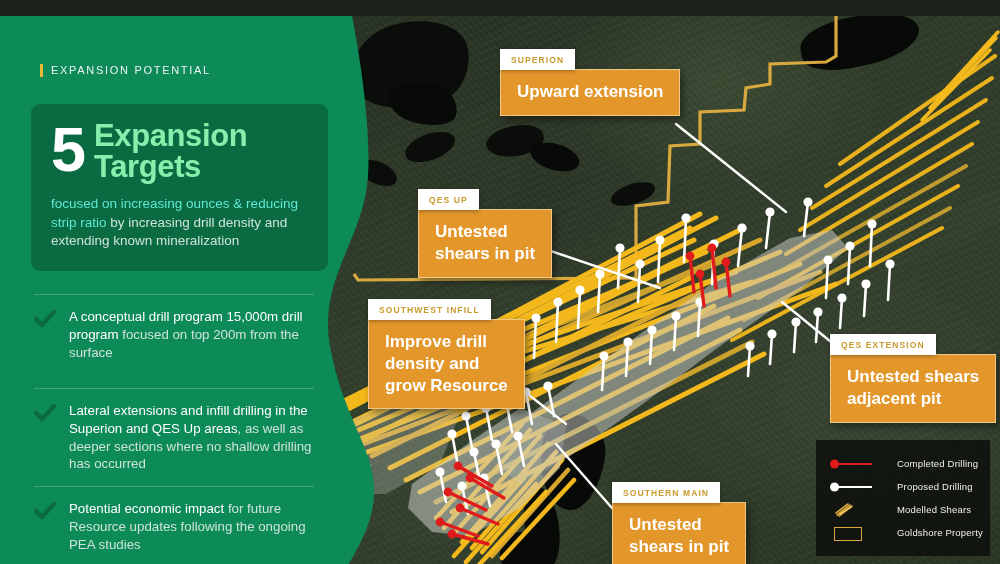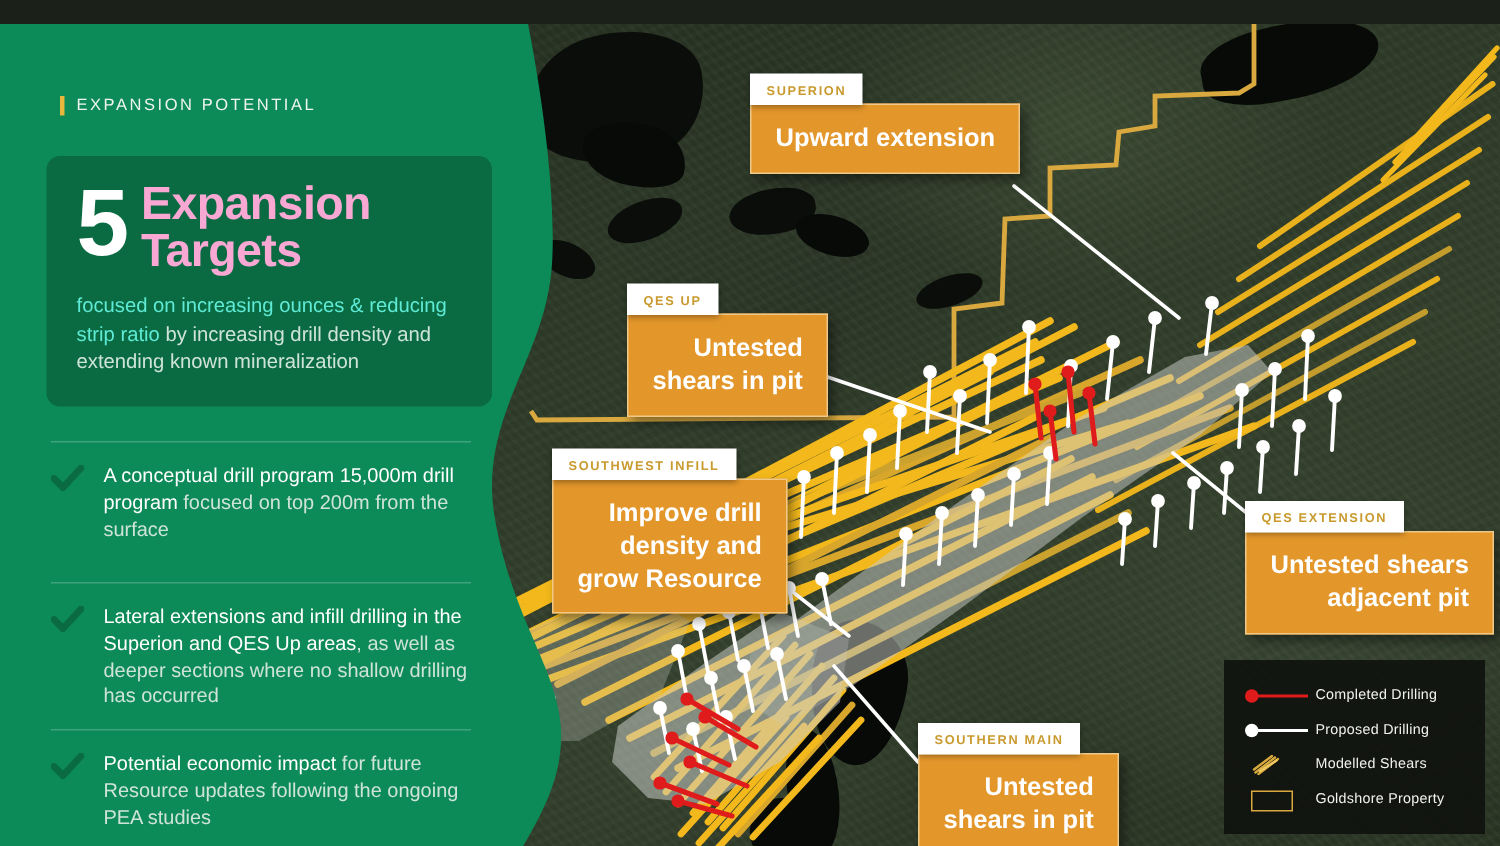--- a/index.html
+++ b/index.html
@@ -40,31 +40,31 @@
     font-size:8.5px;font-weight:bold;letter-spacing:1.1px;
     padding:6px 11px 5px 11px;white-space:nowrap;
     box-shadow:0 1px 4px rgba(0,0,0,.35);position:relative;z-index:3;
   }
   .callout .body{
     background:#e3962a;color:#ffffff;
     font-size:17px;font-weight:bold;line-height:1.28;
     padding:11px 16px 12px 16px;margin-top:-1px;
     border:1px solid #f0c887;
     box-shadow:3px 4px 7px rgba(0,0,0,.40);
-    position:relative;z-index:2;text-align:right;
+    position:relative;z-index:2;
   }
 
   
   #legend{
     position:absolute;left:816px;top:424px;width:174px;height:116px;
     background:rgba(14,16,12,.88);
     display:flex;flex-direction:column;justify-content:center;
     padding:0 0 0 14px;box-sizing:border-box;gap:9px;
   }
-  .lg-row{display:flex;align-items:center;gap:3px;}
+  .lg-row{display:flex;align-items:center;gap:23px;}
   .lg-sym{width:44px;height:14px;position:relative;flex:0 0 44px;}
   .lg-txt{color:#f2f2ee;font-size:9.5px;letter-spacing:.2px;white-space:nowrap;}
   .dotline{position:absolute;top:50%;left:4px;width:38px;height:2px;transform:translateY(-50%);}
   .dot{position:absolute;top:50%;left:0;width:9px;height:9px;border-radius:50%;transform:translateY(-50%);}
   .shearglyph{position:absolute;left:4px;top:0;width:20px;height:14px;}
   .proprect{position:absolute;left:4px;top:1px;width:26px;height:12px;border:1.5px solid #d9a93f;background:transparent;}
 
   
   #panel{position:absolute;left:0;top:0;width:400px;height:564px;pointer-events:none;}
   #panel-content{position:absolute;left:0;top:0;width:360px;height:564px;}
@@ -79,21 +79,21 @@
   .headcard{
     position:absolute;left:31px;top:88px;width:297px;
     background:#0a6a42;border-radius:9px;padding:16px 18px 20px 20px;
     box-sizing:border-box;
   }
   .headline{display:flex;align-items:flex-start;gap:10px;}
   .bignum{
     color:#ffffff;font-size:63px;font-weight:bold;line-height:.86;letter-spacing:-2px;
     margin-top:2px;
   }
-  .headwords{color:#f9a8d4;font-size:31px;font-weight:bold;line-height:1.0;letter-spacing:-.4px;}
+  .headwords{color:#86efac;font-size:31px;font-weight:bold;line-height:1.0;letter-spacing:-.4px;}
   .subline{margin-top:13px;font-size:13.5px;line-height:1.38;color:#cfe4d8;}
   .subline b{color:#5eead4;font-weight:normal;}
 
   .divider{position:absolute;left:34px;width:280px;height:1px;background:rgba(255,255,255,.22);}
 
   .bullet{position:absolute;left:34px;width:300px;display:flex;gap:13px;align-items:flex-start;}
   .check{flex:0 0 22px;margin-top:2px;}
   .btxt{font-size:13.3px;line-height:1.34;color:#cfe4d8;}
   .btxt b{color:#ffffff;font-weight:normal;}
 

